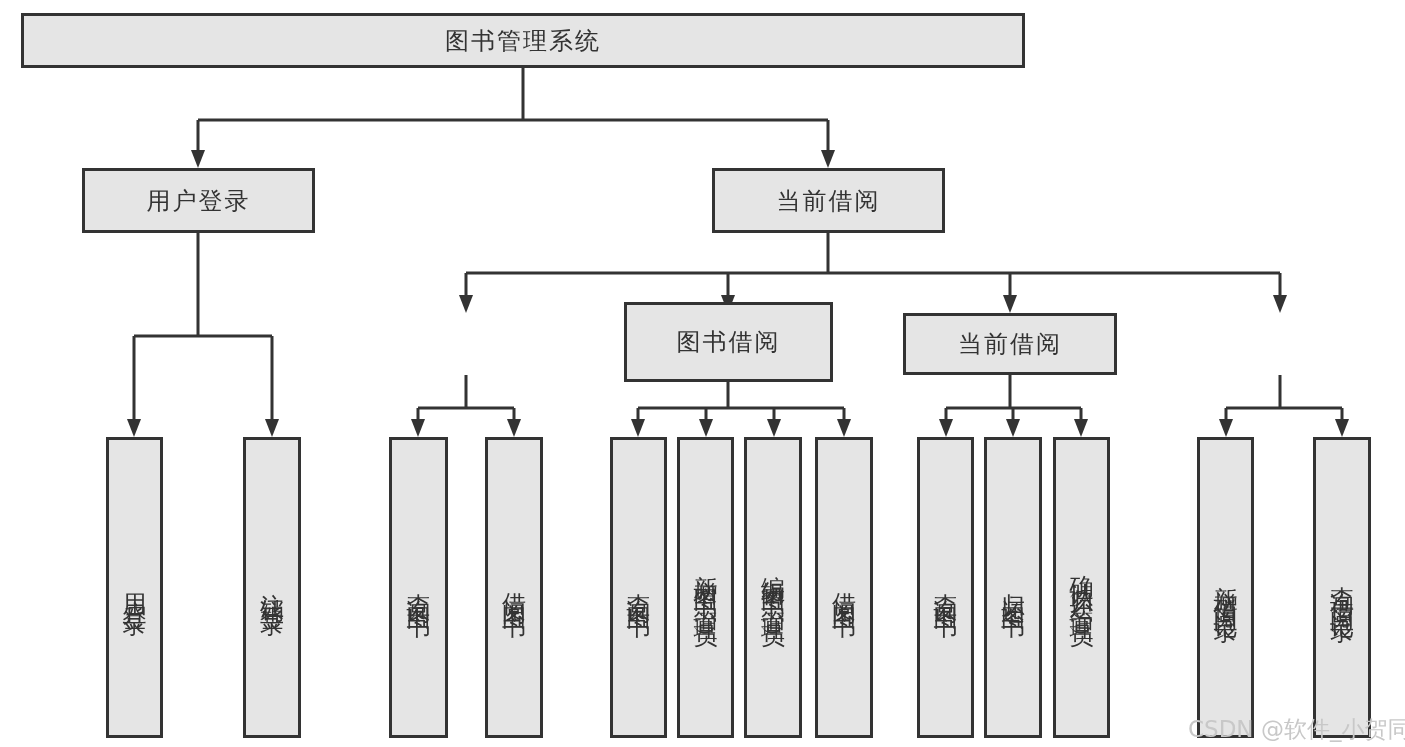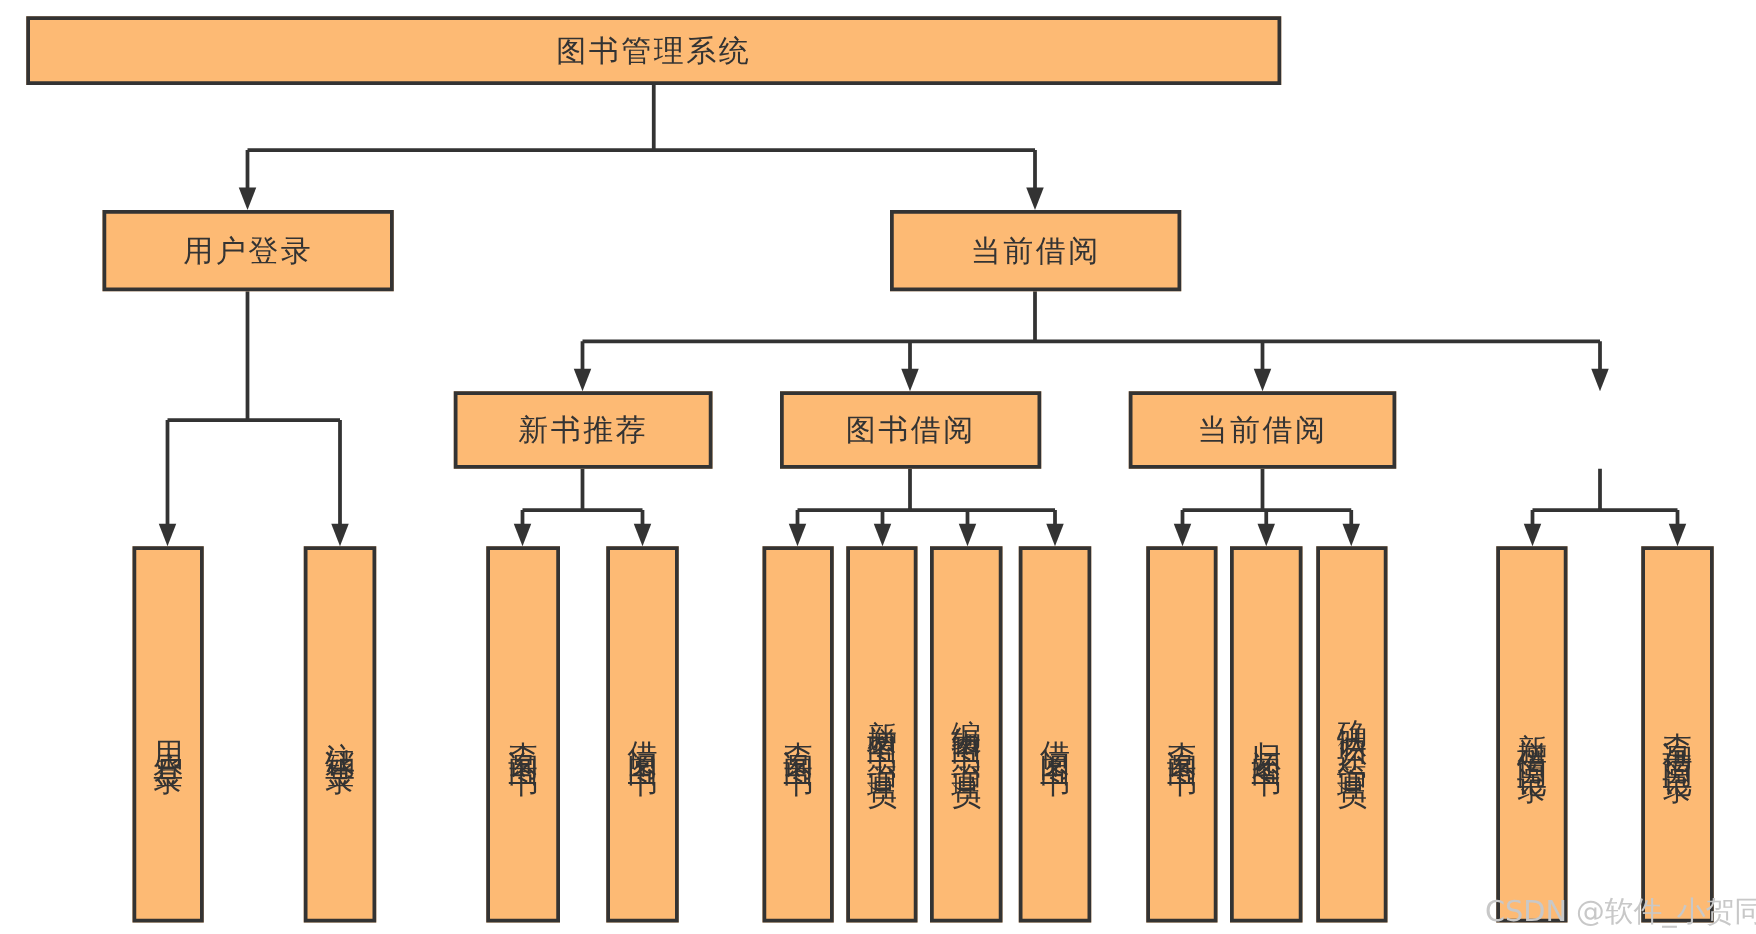--- a/index.html
+++ b/index.html
@@ -16,36 +16,36 @@
     position: absolute;
     left: 0; top: 0;
     width: 1405px; height: 747px;
   }
   .connectors path { stroke: #333333; stroke-width: 3; fill: none; }
   .connectors polygon { fill: #333333; stroke: none; }
   .box {
     position: absolute;
     box-sizing: border-box;
     border: 3px solid #333333;
-    background: #fdba74;
+    background: #e5e5e5;
     display: flex;
     align-items: center;
     justify-content: center;
     text-align: left;
   }
   .box.h {
     font-size: 24px;
     letter-spacing: 2px;
     white-space: nowrap;
   }
   .box.root   { left: 21px;   top: 13px;  width: 1004px; height: 55px; }
   .box.lvl2a  { left: 82px;   top: 168px; width: 233px;  height: 65px; }
   .box.lvl2b  { left: 712px;  top: 168px; width: 233px;  height: 65px; }
   .box.lvl3a  { left: 363px;  top: 313px; width: 207px;  height: 62px; }
-  .box.lvl3b  { left: 624px;  top: 313px; width: 209px;  height: 62px; }
+  .box.lvl3b  { left: 624px;  top: 302px; width: 209px;  height: 80px; }
   .box.lvl3c  { left: 903px;  top: 313px; width: 214px;  height: 62px; font-family: Liberation Mono, monospace; }
   .box.lvl3d  { left: 1173px; top: 313px; width: 214px;  height: 62px; }
   .box.v { top: 437px; height: 301px; }
   .vtext {
     writing-mode: vertical-rl;
     text-orientation: mixed;
     font-size: 24px;
     letter-spacing: 7px;
     line-height: 1;
     white-space: nowrap;
@@ -113,21 +113,20 @@
       <polygon points="1219,419 1233,419 1226,437"></polygon>
       <polygon points="1335,419 1349,419 1342,437"></polygon>
     </g>
   </svg>
 
   <div class="box h root">图书管理系统</div>
 
   <div class="box h lvl2a">用户登录</div>
   <div class="box h lvl2b">当前借阅</div>
 
-  <div class="box h lvl3a">新书推荐</div>
   <div class="box h lvl3b">图书借阅</div>
   <div class="box h lvl3c">当前借阅</div>
 
   <div class="box v" style="left:106px;width:57px">
     <span class="vtext">用户登录</span>
   </div>
   <div class="box v" style="left:243px;width:58px">
     <span class="vtext">注销登录</span>
   </div>
   <div class="box v" style="left:389px;width:59px">

